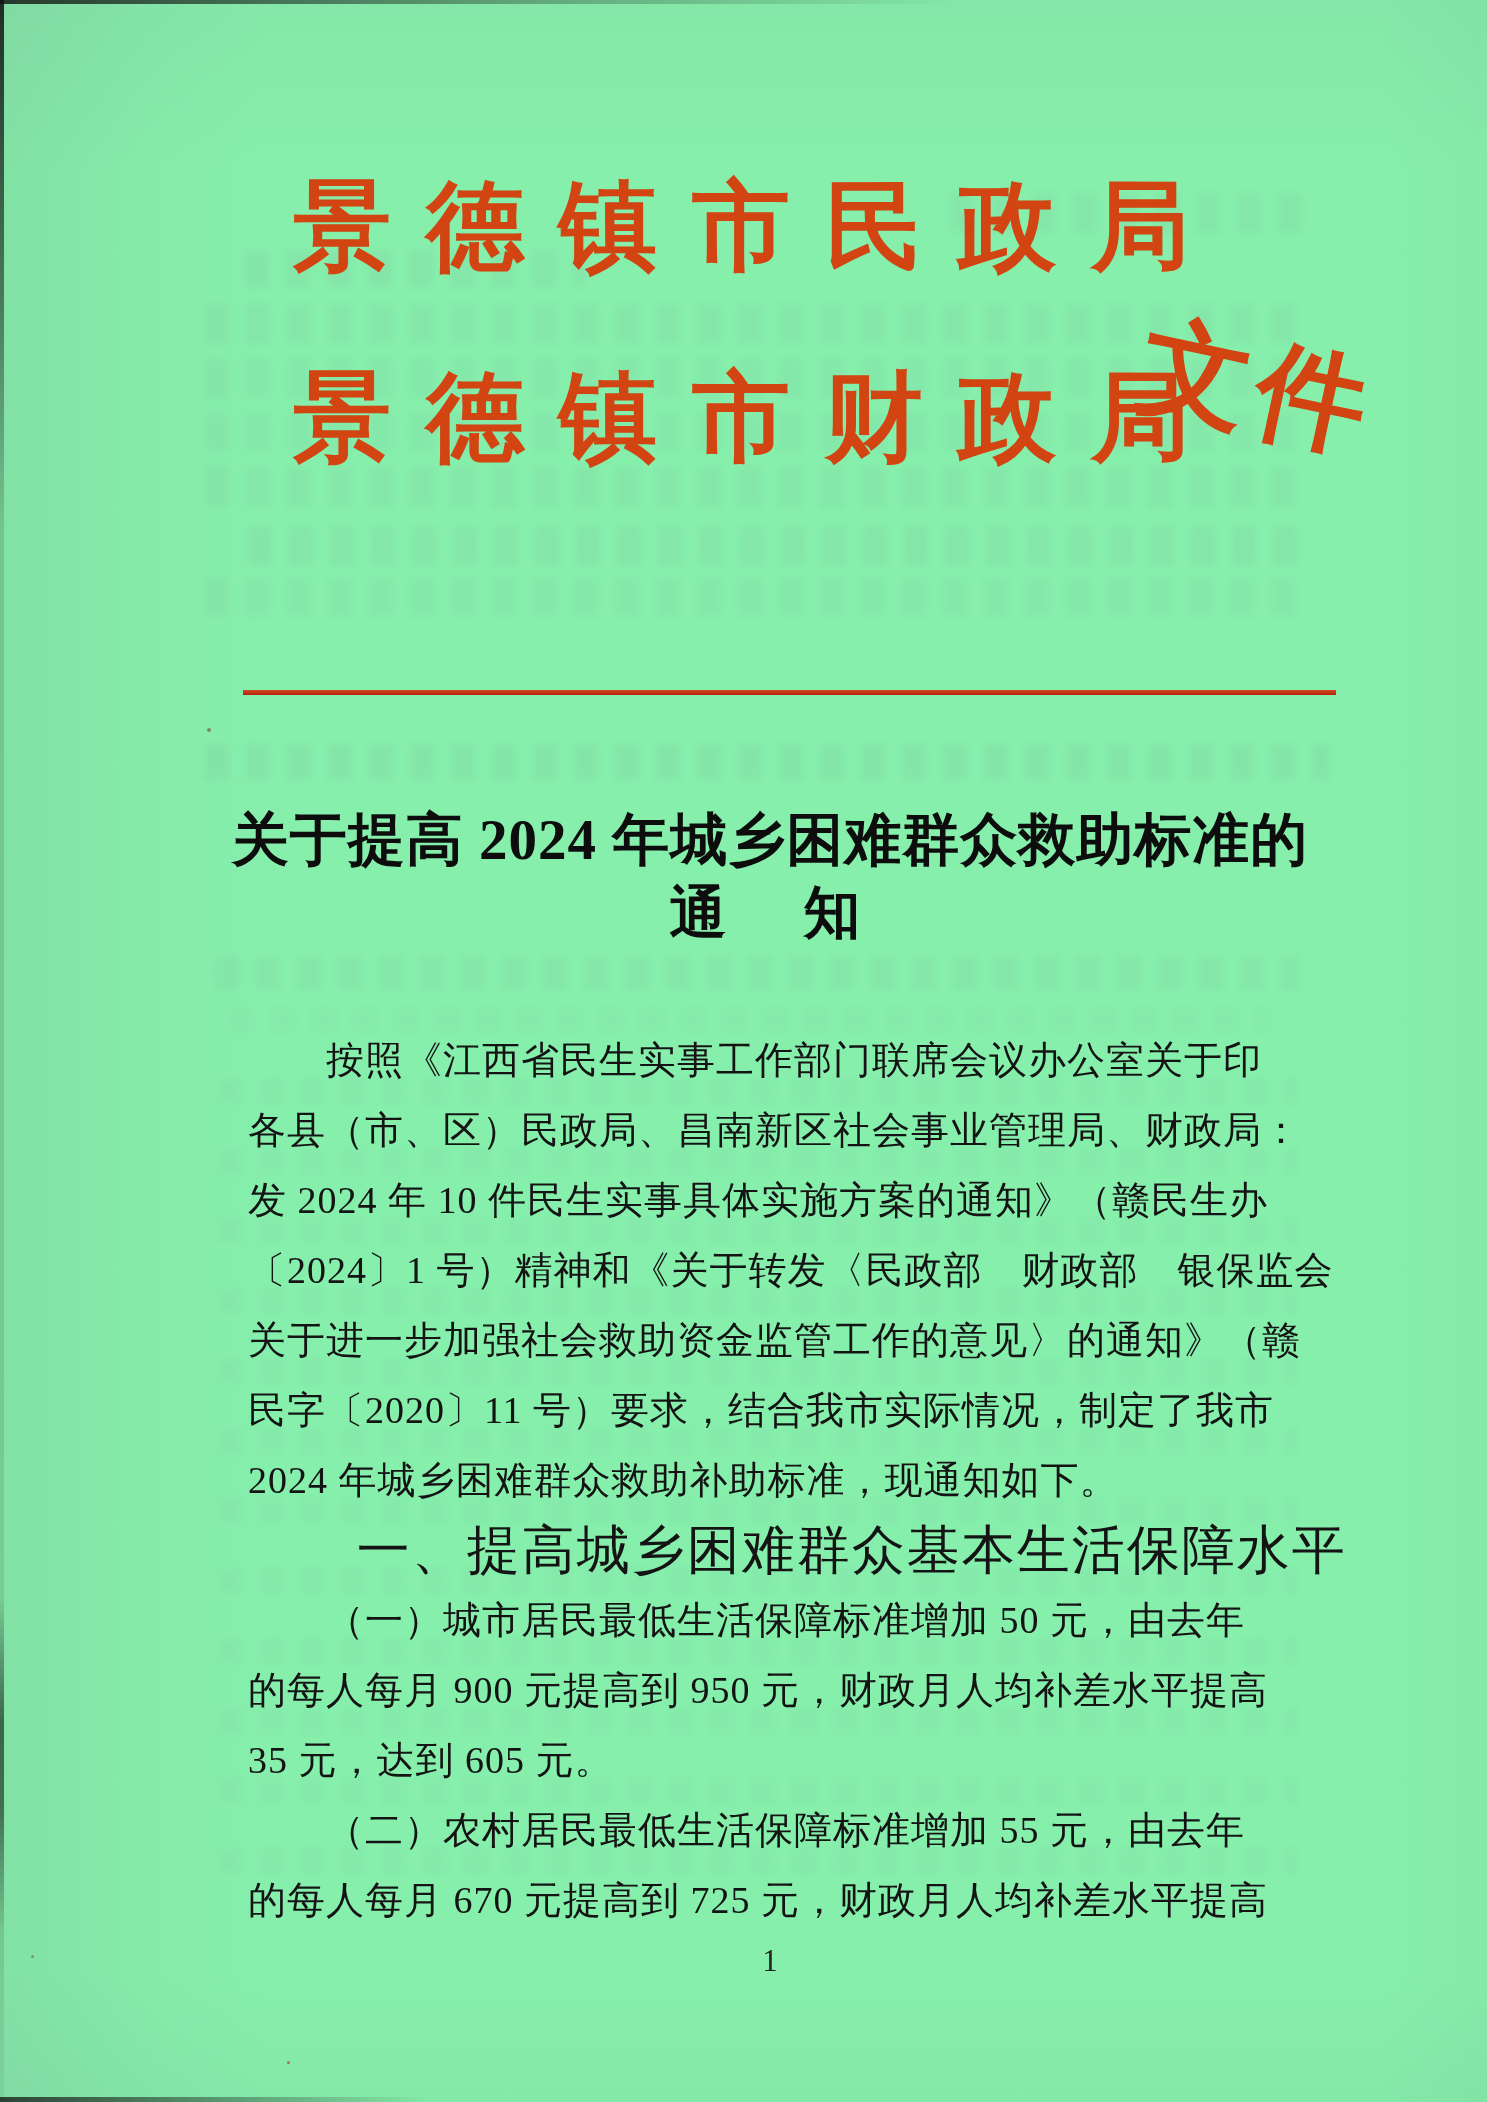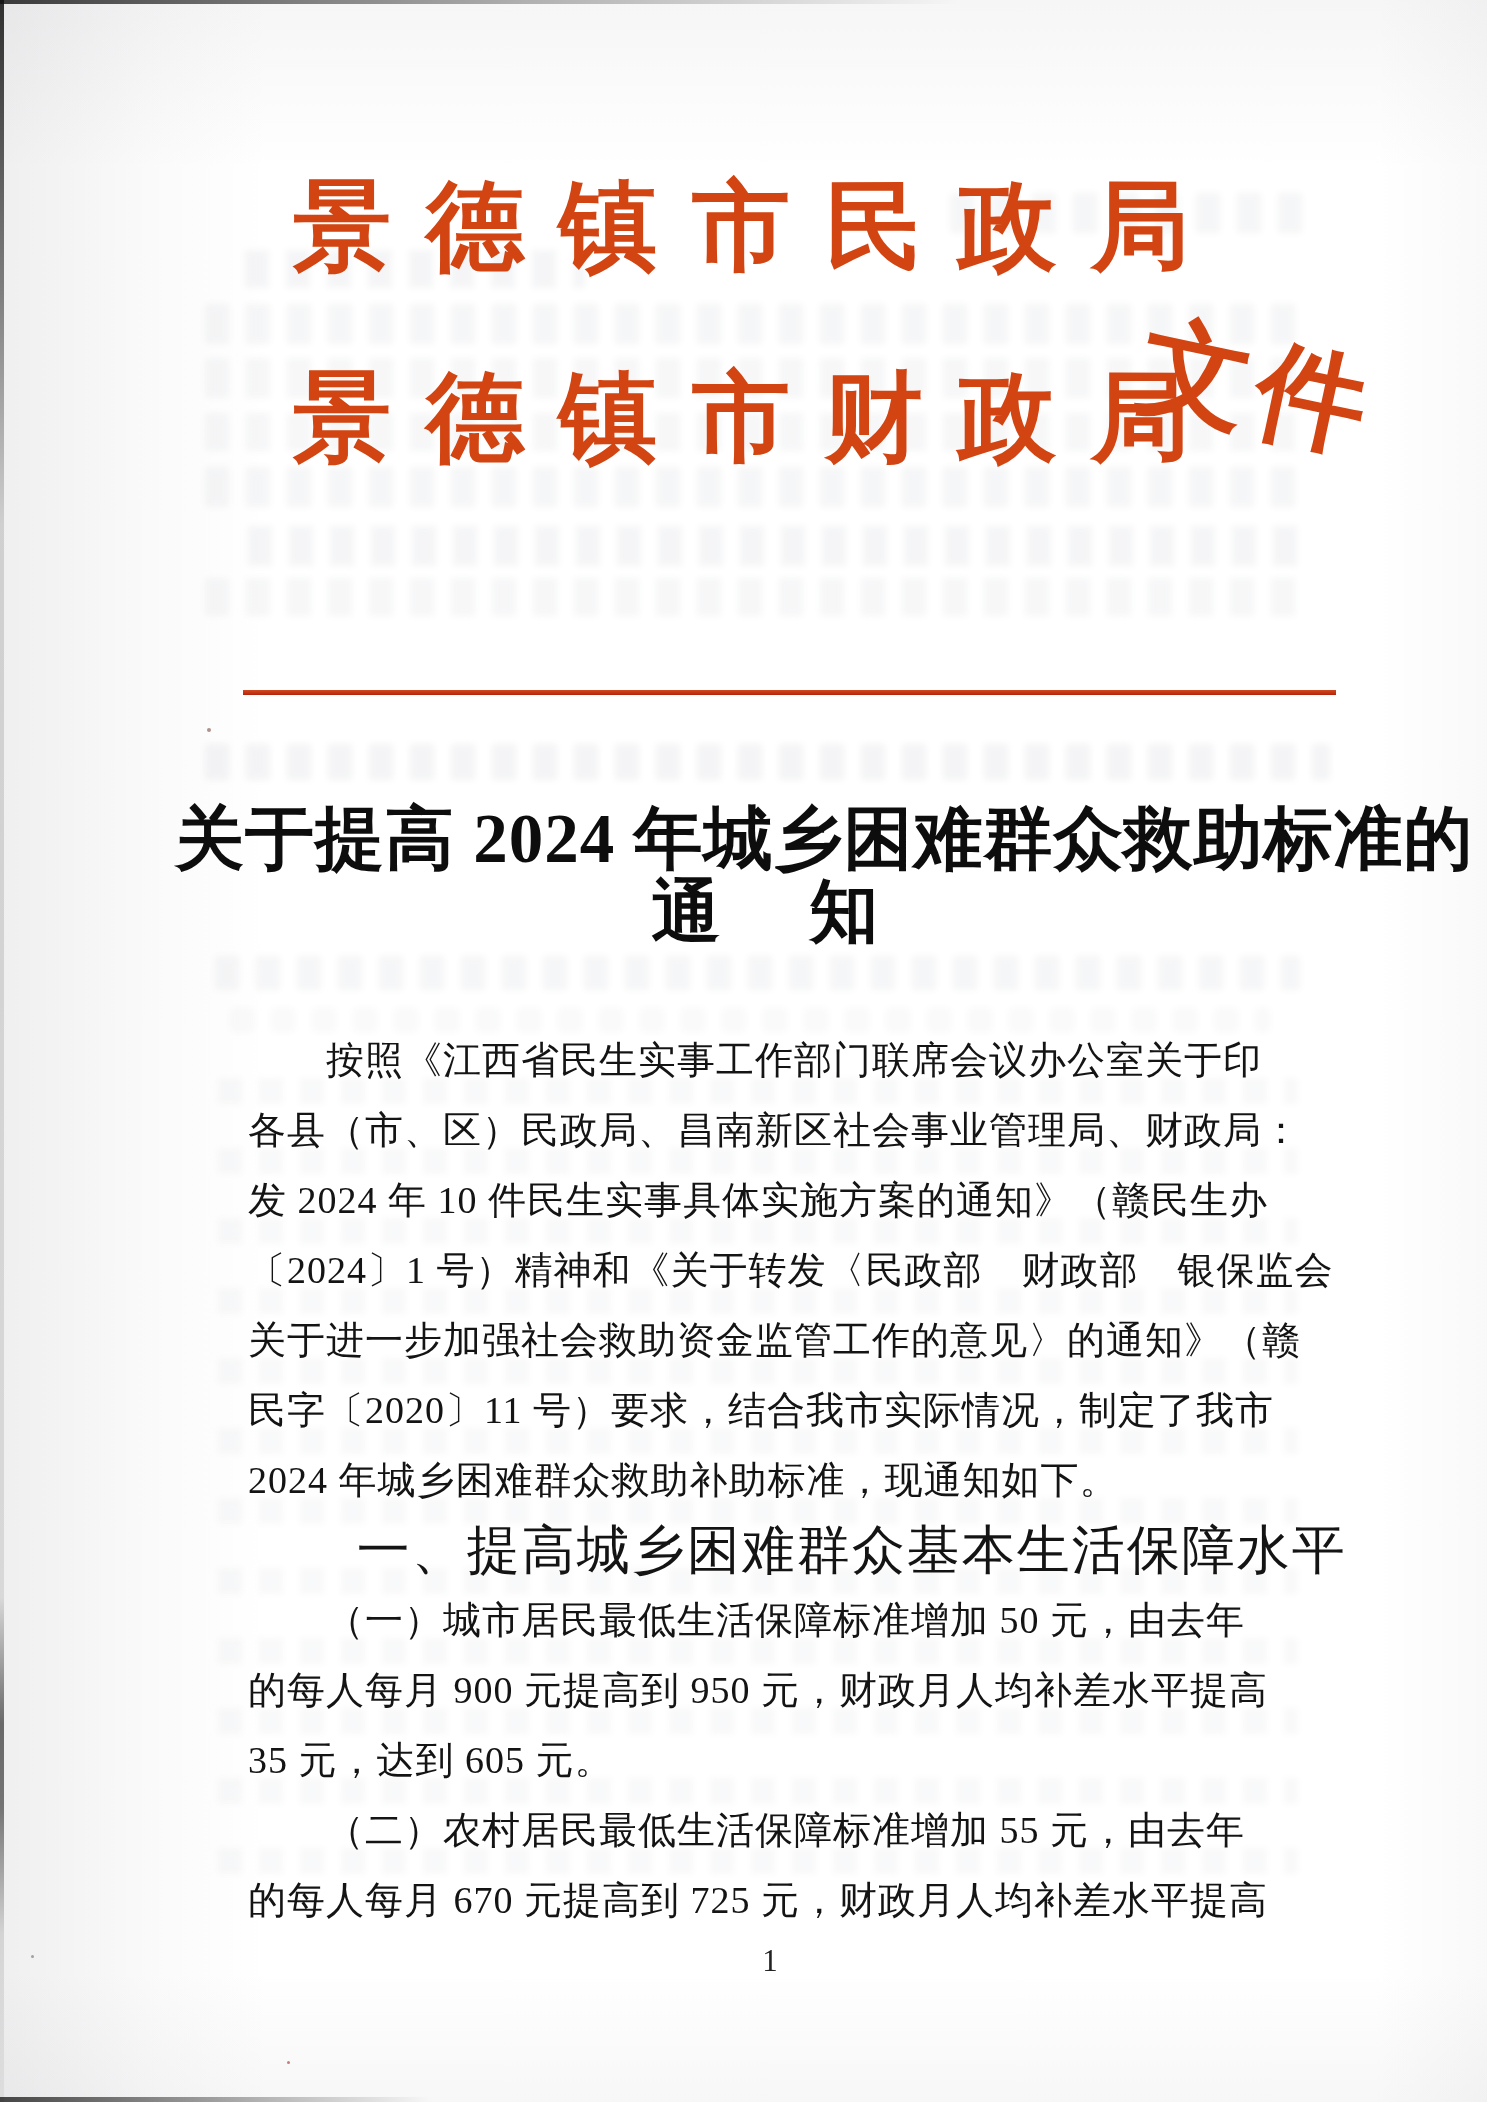--- a/index.html
+++ b/index.html
@@ -1,18 +1,18 @@
 <!DOCTYPE html>
 <html><head>
 <meta charset="utf-8">
 <style>
   html,body { margin:0; padding:0; background:#d9d7d3; }
   .page {
     position:relative; width:1487px; height:2102px; overflow:hidden;
-    background:#ffffff;
+    background:#86efac;
     font-family:"Liberation Serif","DejaVu Serif",serif;
   }
   .shade {
     position:absolute; inset:0; pointer-events:none;
     background:
       linear-gradient(90deg, rgba(100,100,108,.10), rgba(100,100,108,.03) 150px, rgba(100,100,108,0) 270px),
       linear-gradient(180deg, rgba(100,100,108,.06), rgba(100,100,108,0) 170px),
       linear-gradient(270deg, rgba(100,100,108,.04), rgba(100,100,108,0) 110px),
       linear-gradient(0deg, rgba(100,100,108,.05), rgba(100,100,108,0) 130px);
   }
@@ -31,21 +31,21 @@
   .docnum {
     position:absolute; left:178px; top:607px; width:1184px; text-align:center;
     font-size:37px; letter-spacing:4px; color:#1e1e1e; white-space:nowrap;
   }
   .redline {
     position:absolute; left:243px; top:690px; width:1093px; height:5px;
     background:linear-gradient(180deg,#d04a20,#b5220d);
   }
   .title {
     position:absolute; left:175px; top:803px; width:1190px; text-align:center;
-    font-weight:700; font-size:69px; line-height:73px; letter-spacing:1px; color:#0d0d0d;
+    font-weight:700; font-size:57px; line-height:73px; letter-spacing:1px; color:#0d0d0d;
     white-space:nowrap;
   }
   .t2 { letter-spacing:10px; }
   .body { position:absolute; left:248px; top:1025px; width:1072px; font-size:38px; color:#141414; }
   .line { height:70px; line-height:70px; white-space:nowrap; letter-spacing:1px; }
   .ind  { text-indent:2.05em; }
   .hei  { font-family:"Liberation Sans","DejaVu Sans",sans-serif; font-weight:400; font-size:53px; letter-spacing:2px; }
   .pagenum {
     position:absolute; left:178px; top:1943px; width:1184px; text-align:center;
     font-size:31px; color:#222;

